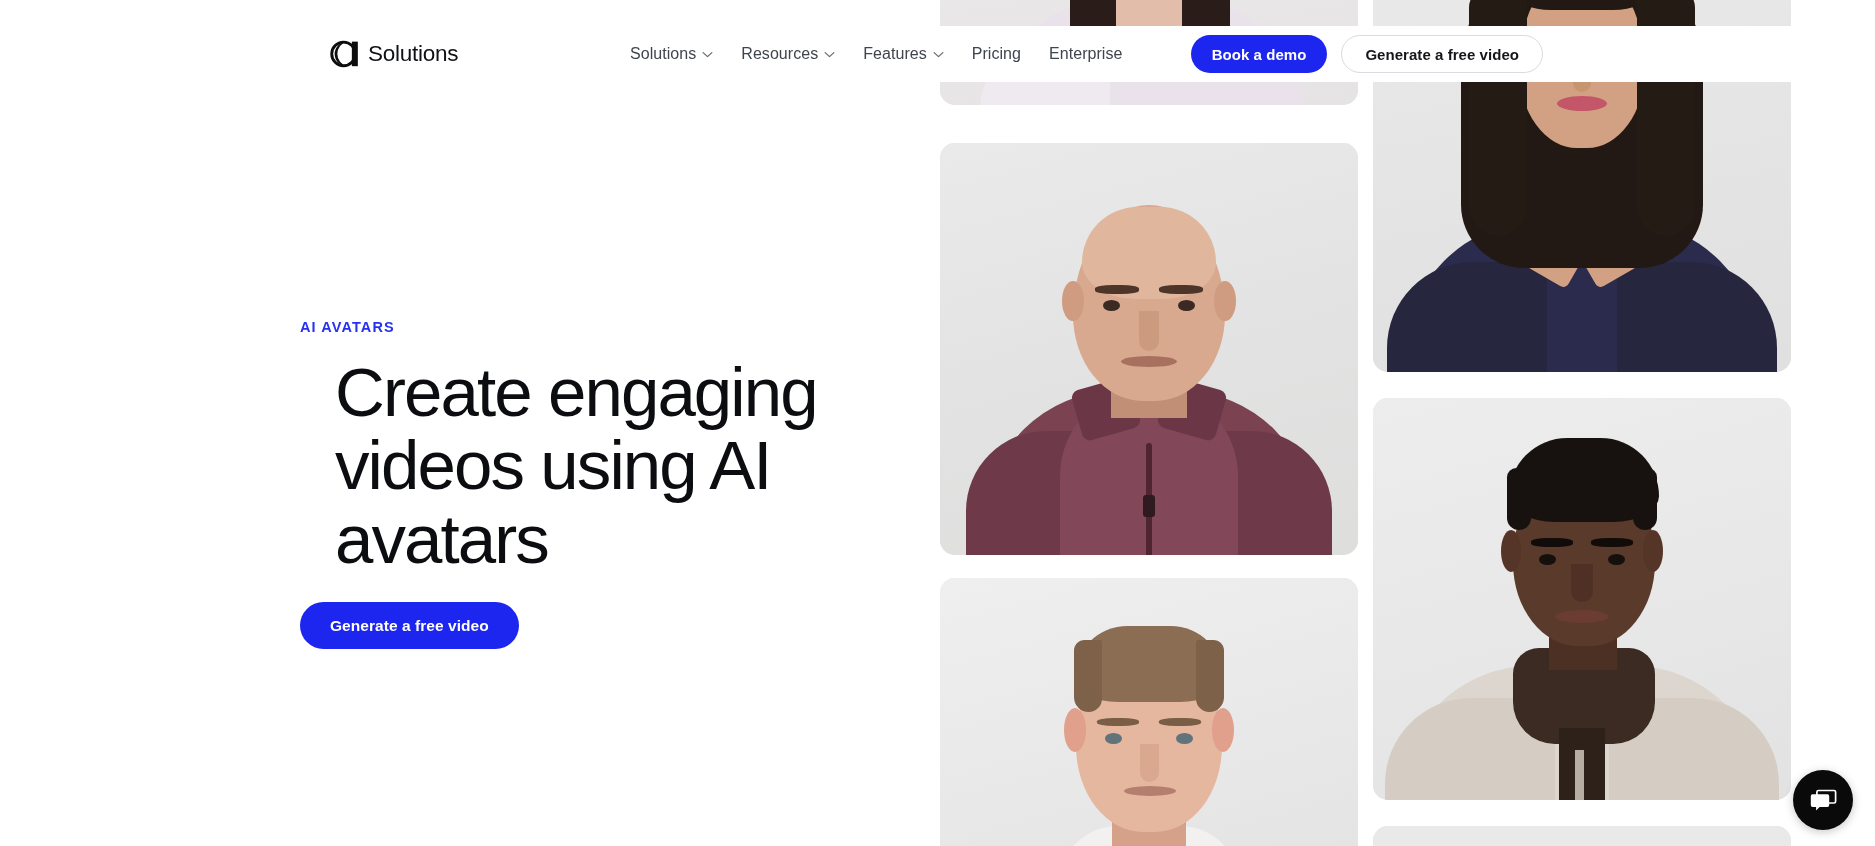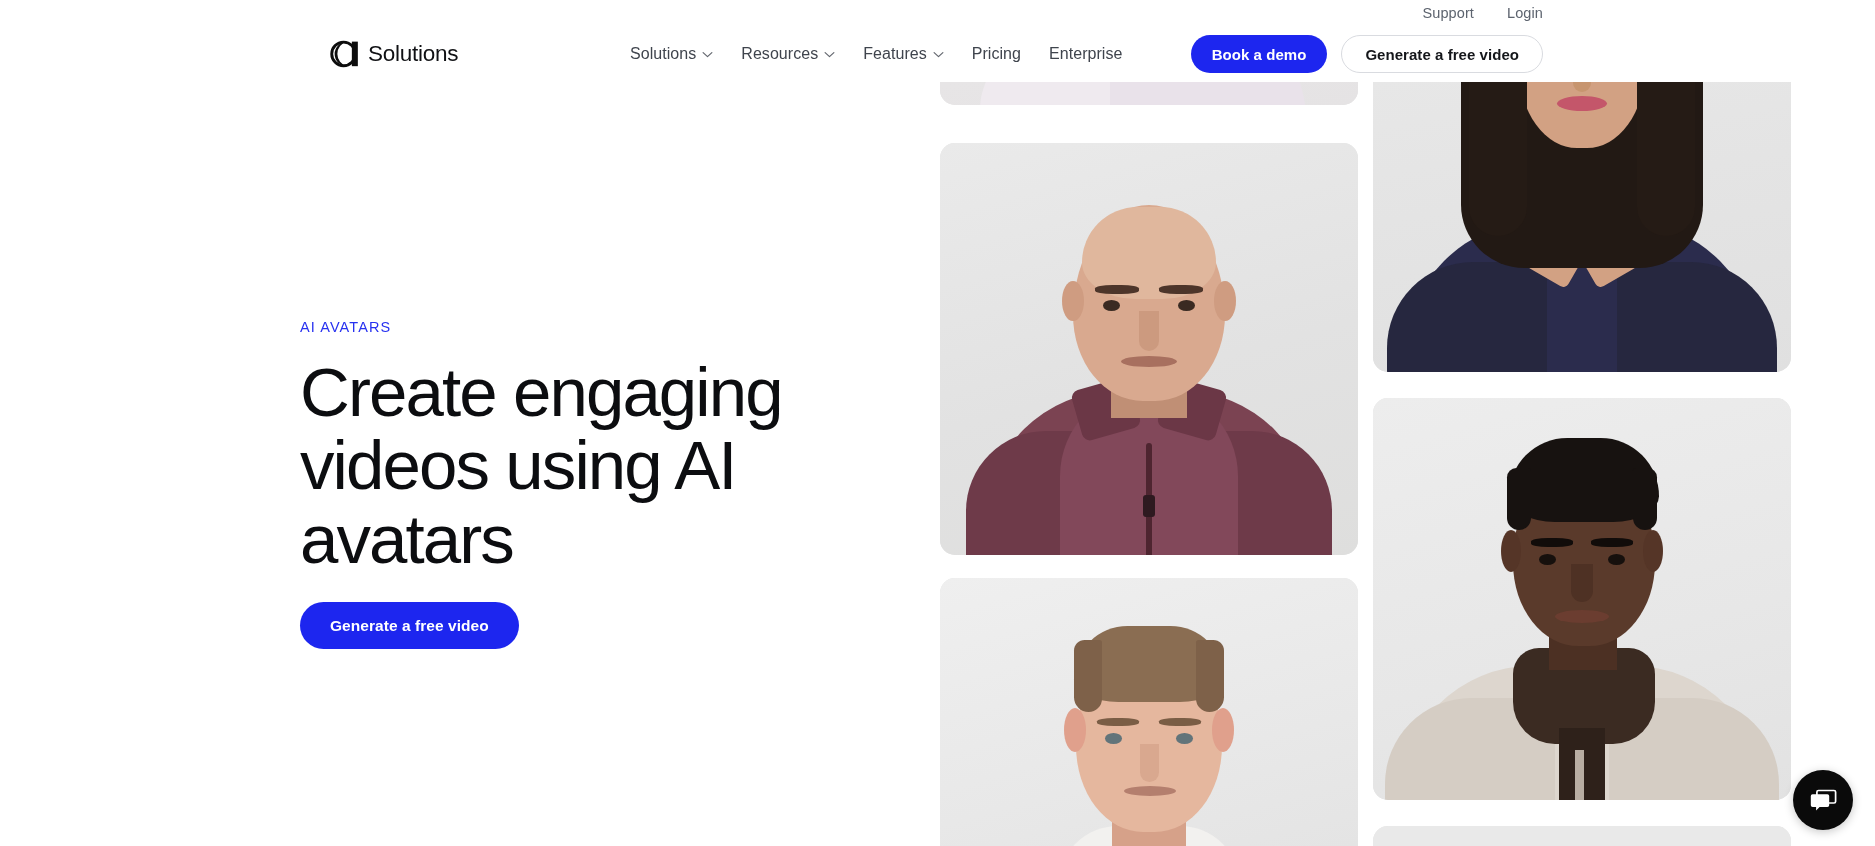--- a/index.html
+++ b/index.html
@@ -140,33 +140,34 @@
   
   .hero {
     position: absolute;
     left: 300px;
     top: 320px;
     width: 540px;
     z-index: 10;
   }
   .eyebrow {
     font-size: 14.5px;
-    font-weight: normal;
+    font-weight: bold;
     letter-spacing: 1.1px;
     color: #2731f0;
     margin-bottom: 21px;
     line-height: 1;
   }
   .hero-title {
     font-size: 69px;
     line-height: 1.07;
     letter-spacing: -1.9px;
     color: #0c0d10;
     font-weight: normal;
     margin-bottom: 25px;
+    margin-left: 35px;
   }
   .hero-sub {
     font-size: 17.5px;
     line-height: 1.58;
     color: #53585f;
     letter-spacing: 0.05px;
     width: 530px;
     margin-bottom: 41px;
   }
   .hero-cta {
@@ -233,24 +234,20 @@
     cursor: pointer;
     box-shadow: 0 2px 10px rgba(0,0,0,.22);
   }
   .chat-widget svg { width: 30px; height: 30px; display: block; }
 </style>
 </head>
 <body>
 
 <div class="page">
 
-  <div class="utility-bar">
-    <a class="utility-link">Support</a>
-    <a class="utility-link">Login</a>
-  </div>
 
   <div class="header">
 
     <a class="brand">
       <svg class="brand-mark" viewBox="0 0 30 30">
         <path d="M14 1.2 A13.4 13.4 0 1 0 14 28.6 A13.4 13.4 0 1 0 14 1.2 Z
                  M14 4.2 A10.4 10.4 0 1 1 14 25.6 A10.4 10.4 0 1 1 14 4.2 Z" fill="#0d0d0d" fill-rule="evenodd"></path>
         <path d="M17.6 2.1 A13.2 13.2 0 0 0 17.6 27.7 A11.6 11.6 0 0 1 17.6 2.1 Z" fill="#0d0d0d"></path>
         <rect x="22.6" y="2.2" width="6.2" height="25.4" fill="#0d0d0d"></rect>
       </svg>

